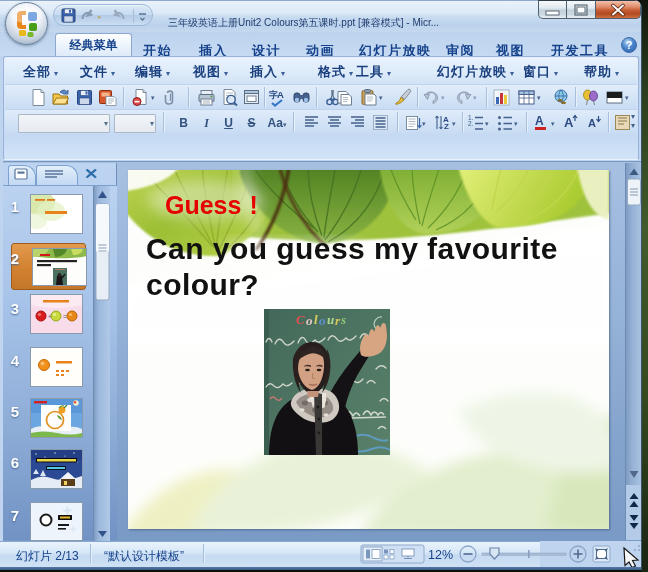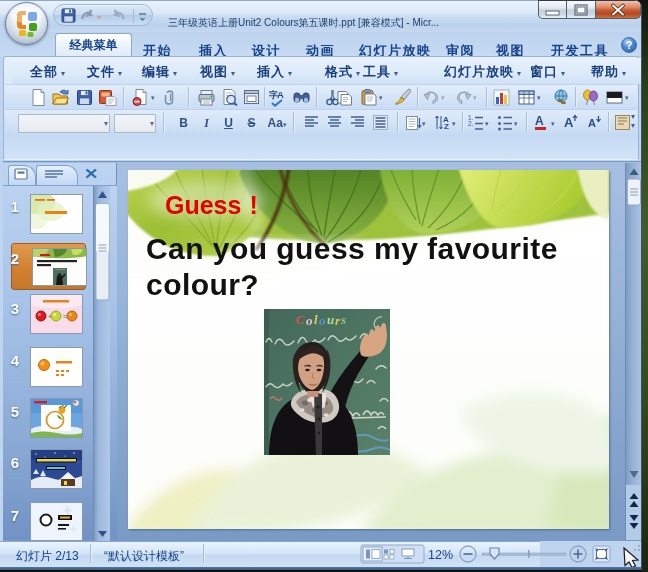--- a/index.html
+++ b/index.html
@@ -35,21 +35,21 @@
   border:1px solid #8da8cc; border-bottom:none; border-radius:3.5px 3.5px 0 0;
   font-size:12px; font-weight:bold; color:#15428b; text-align:center; line-height:23px; }
 #help-orb { position:absolute; left:621px; top:37px; width:16px; height:16px; border-radius:50%;
   background:radial-gradient(circle at 40% 30%,#b8d8f4,#4a86cc 45%,#2a5caa); border:1px solid #3a6aa8;
   color:#fff; font-size:11px; font-weight:bold; text-align:center; line-height:15px; z-index:6; }
 
 #ribbon { position:absolute; left:3px; top:56px; width:636px; height:104px;
   background:linear-gradient(180deg,#e6f0fc 0%,#dcE9f8 25%,#cfe1f6 55%,#c5daf3 78%,#d2e4f7 100%);
   border:1px solid #98b2d9; border-bottom:1px solid #e8f2fb; border-radius:3px; z-index:4; }
 #menurow { position:absolute; left:1px; top:1px; width:632px; height:26px;
-  background:linear-gradient(180deg,#e9f2fd 0%,#dceaf9 60%,#d0e2f6 100%); border-radius:3px 3px 0 0;margin-left:7px; }
+  background:linear-gradient(180deg,#e9f2fd 0%,#dceaf9 60%,#d0e2f6 100%); border-radius:3px 3px 0 0; }
 .menu { position:absolute; top:5px; font-size:13px; font-weight:bold; color:#1a3f7e; white-space:nowrap; letter-spacing:1px; }
 .menu:after { content:"▾"; font-size:8px; color:#3a5e96; margin-left:3px; font-weight:normal; }
 #tbrow1 { position:absolute; left:1px; top:27px; width:632px; height:25px;
   background:linear-gradient(180deg,#e2edfa 0%,#d5e5f7 50%,#c9dcf4 100%); border-top:1px solid #c0d4ee; }
 #tbrow2 { position:absolute; left:1px; top:52px; width:632px; height:27px;
   background:linear-gradient(180deg,#dfEBf9 0%,#d2e3f6 50%,#c4d9f2 100%); border-top:1px solid #bdd2ed; }
 .ticon { position:absolute; top:3px; width:19px; height:19px; }
 .ticon svg { display:block; }
 .tsep { position:absolute; top:2px; width:1px; height:20px; background:#a8bedd; box-shadow:1px 0 0 #e8f1fb; }
 .combo { position:absolute; top:4px; height:19px; background:linear-gradient(180deg,#f2f5f8,#e6eaef); border:1px solid #aab8c8; border-radius:1px; }

